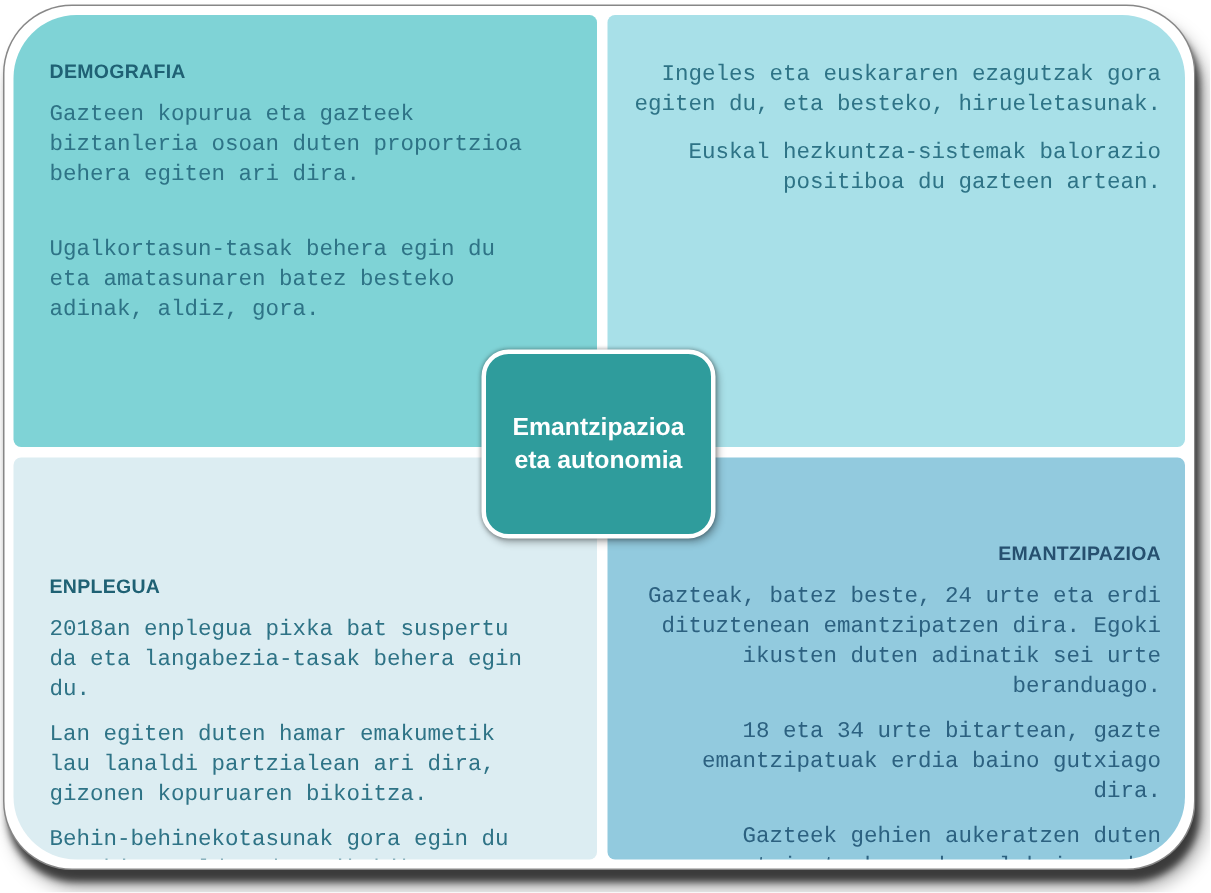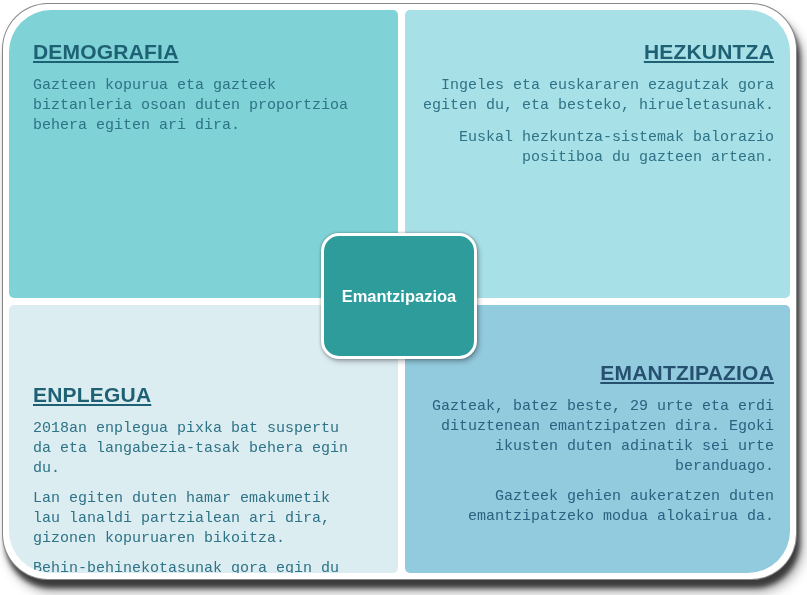--- a/index.html
+++ b/index.html
@@ -31,24 +31,23 @@
     grid-template-columns: 389px 1fr;
     grid-template-rows: 288px 1fr;
     gap: 7px;
   }
   .quad {
     box-sizing: border-box;
     overflow: hidden;
   }
   .quad h2 {
     margin: 0 0 12px 0;
-    font-size: 21px;
+    font-size: 13px;
     font-weight: bold;
     letter-spacing: 0.2px;
-    text-decoration: underline;
   }
   .quad p {
     margin: 0 0 10px 0;
     font-size: 15px;
     line-height: 20px;
     font-family: Liberation Mono, monospace;
   }
   .big-gap { margin-top: 30px !important; }
   .mid-gap { margin-top: 12px !important; }
 
@@ -111,40 +110,42 @@
 </head>
 <body>
 
 <div class="canvas">
 
   <div class="panel">
 
     <section class="quad q-demografia">
       <h2>DEMOGRAFIA</h2>
       <p>Gazteen kopurua eta gazteek biztanleria osoan duten proportzioa behera egiten ari dira.</p>
+      <p class="big-gap">Ugalkortasun-tasak behera egin du eta amatasunaren batez besteko adinak, aldiz, gora.</p>
     </section>
 
     <section class="quad q-hezkuntza">
-      <h2>HEZKUNTZA</h2>
       <p>Ingeles eta euskararen ezagutzak gora egiten du, eta besteko, hirueletasunak.</p>
       <p class="mid-gap">Euskal hezkuntza-sistemak balorazio positiboa du gazteen artean.</p>
     </section>
 
     <section class="quad q-enplegua">
       <h2>ENPLEGUA</h2>
       <p>2018an enplegua pixka bat suspertu da eta langabezia-tasak behera egin du.</p>
       <p>Lan egiten duten hamar emakumetik lau lanaldi partzialean ari dira, gizonen kopuruaren bikoitza.</p>
       <p>Behin-behinekotasunak gora egin du eta hiru soldatadunetik bik pairatzen dute .</p>
     </section>
 
     <section class="quad q-emantzipazioa">
       <h2>EMANTZIPAZIOA</h2>
-      <p>Gazteak, batez beste, 29 urte eta erdi dituztenean emantzipatzen dira. Egoki ikusten duten adinatik sei urte beranduago.</p>
+      <p>Gazteak, batez beste, 24 urte eta erdi dituztenean emantzipatzen dira. Egoki ikusten duten adinatik sei urte beranduago.</p>
+      <p>18 eta 34 urte bitartean, gazte emantzipatuak erdia baino gutxiago dira.</p>
       <p>Gazteek gehien aukeratzen duten emantzipatzeko modua alokairua da.</p>
     </section>
 
   </div>
 
   <div class="center-box">
     <span>Emantzipazioa</span>
+    <span>eta autonomia</span>
   </div>
 
 </div>
 
 </body></html>

